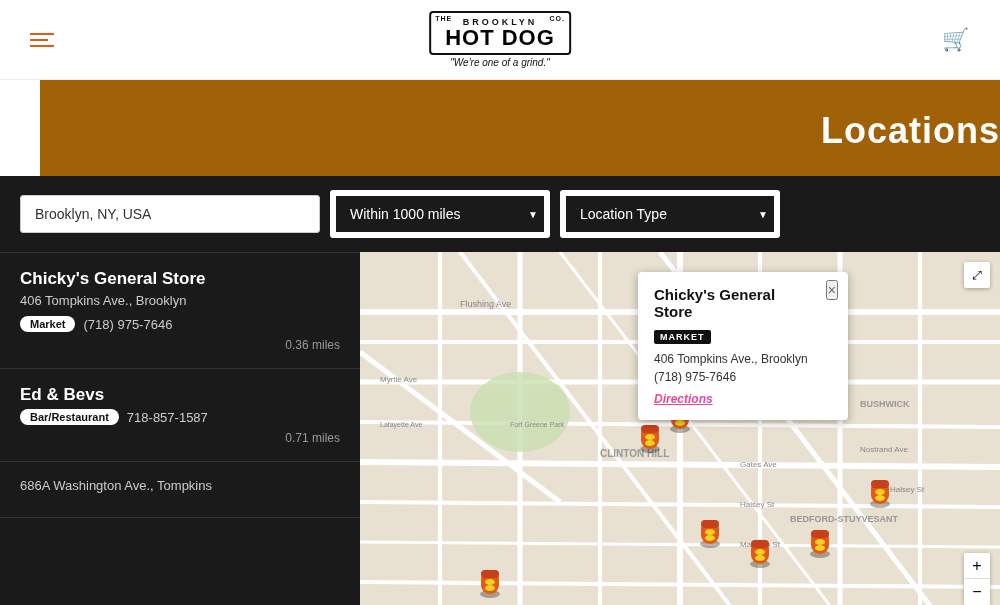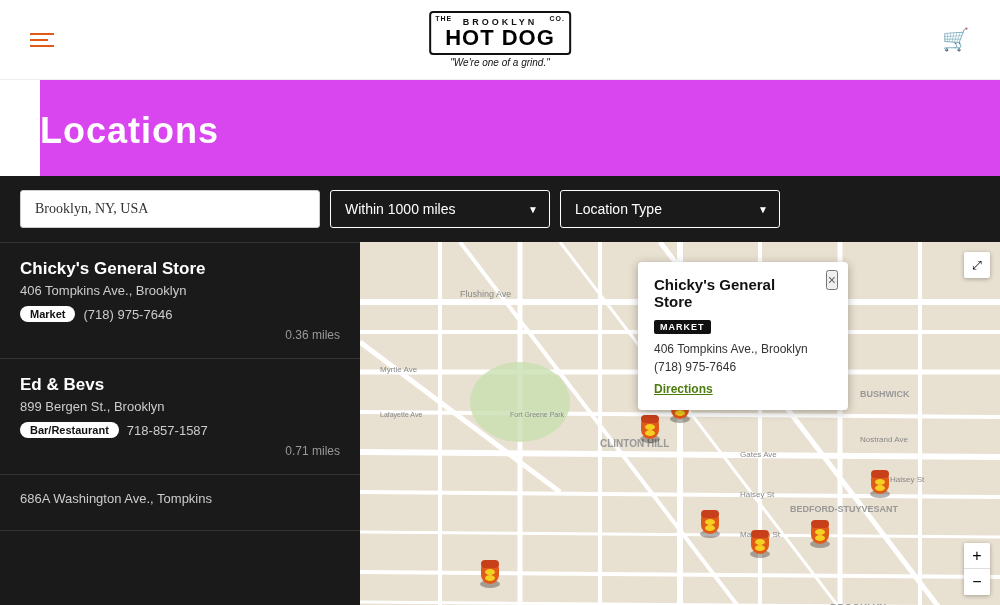--- a/index.html
+++ b/index.html
@@ -83,23 +83,23 @@
       width: 18px;
     }
     .cart-icon {
       cursor: pointer;
       font-size: 22px;
       color: #111;
     }
 
     
     .hero {
-      background: #d946ef;
+      background: #a16207;
       color: #fff;
-      text-align: left;
+      text-align: right;
       padding: 30px 0 24px;
       margin-left: 40px;
     }
     .hero h1 {
       font-size: 36px;
       font-weight: 700;
       letter-spacing: 1px;
     }
 
     
@@ -119,25 +119,24 @@
     }
     .search-input {
       background: #fff;
       border: 1px solid #ccc;
       border-radius: 3px;
       padding: 10px 14px;
       font-size: 14px;
       width: 300px;
       color: #333;
       outline: none;
-      font-family: Liberation Serif, serif;
     }
     .search-select {
       background: #1a1a1a;
-      border: 1px solid #ffffff;
+      border: 6px solid #ffffff;
       border-radius: 3px;
       padding: 10px 14px;
       font-size: 14px;
       color: #fff;
       width: 220px;
       outline: none;
       appearance: none;
       cursor: pointer;
     }
     .select-wrapper {
@@ -263,23 +262,24 @@
       margin-bottom: 4px;
     }
     .map-popup-phone {
       font-size: 12px;
       color: #333;
       margin-bottom: 8px;
     }
     .map-popup-directions {
       font-size: 12px;
       font-weight: 700;
-      color: #4d7c0f;
+      color: #ec4899;
       text-decoration: underline;
       cursor: pointer;
+      font-style: italic;
     }
 
     
     .map-zoom {
       position: absolute;
       bottom: 40px;
       right: 10px;
       display: flex;
       flex-direction: column;
       background: #fff;
@@ -386,21 +386,20 @@
         <div class="location-address">406 Tompkins Ave., Brooklyn</div>
         <div class="location-tags">
           <span class="tag">Market</span>
           <span class="location-phone">(718) 975-7646</span>
         </div>
         <div class="location-distance">0.36 miles</div>
       </div>
 
       <div class="location-item">
         <div class="location-name">Ed &amp; Bevs</div>
-        <div class="location-address">899 Bergen St., Brooklyn</div>
         <div class="location-tags">
           <span class="tag">Bar/Restaurant</span>
           <span class="location-phone">718-857-1587</span>
         </div>
         <div class="location-distance">0.71 miles</div>
       </div>
 
       <div class="location-item">
         <div class="location-address">686A Washington Ave., Tompkins</div>
       </div>

